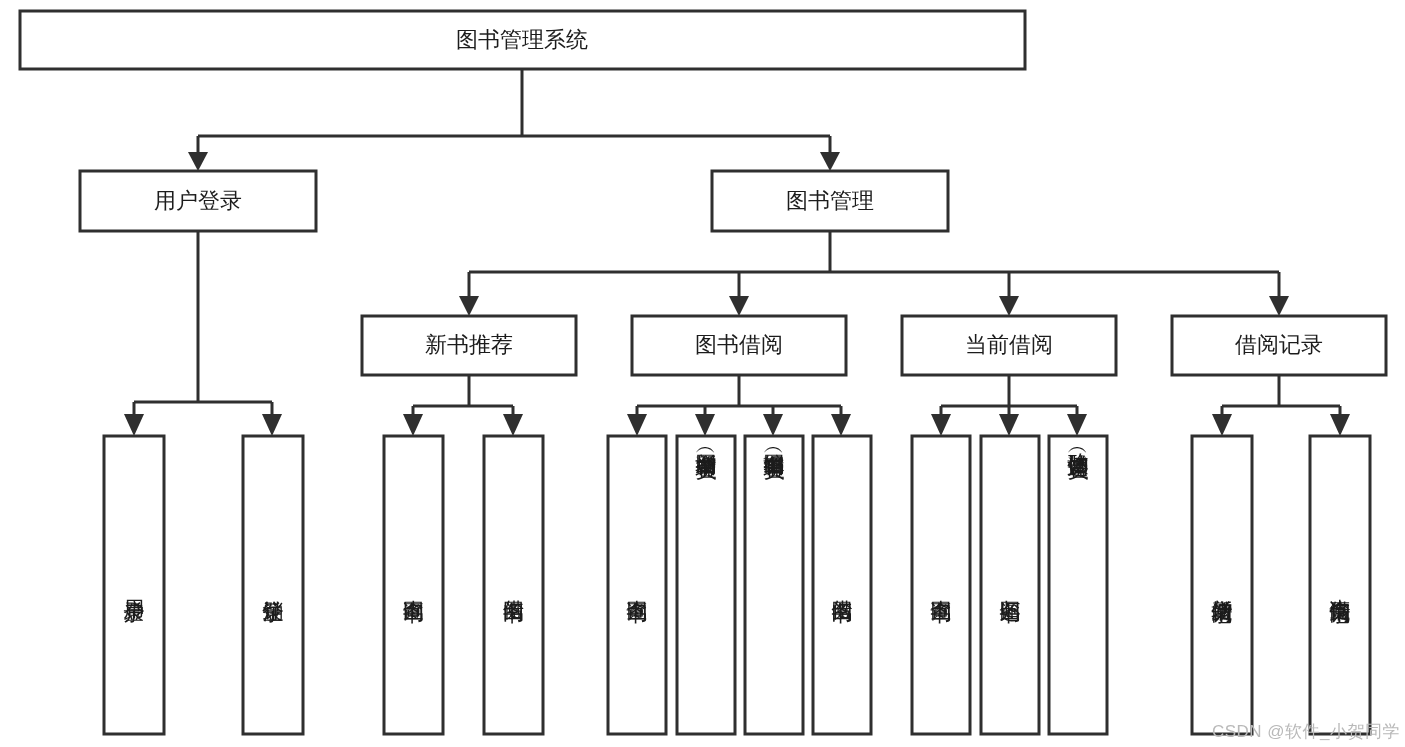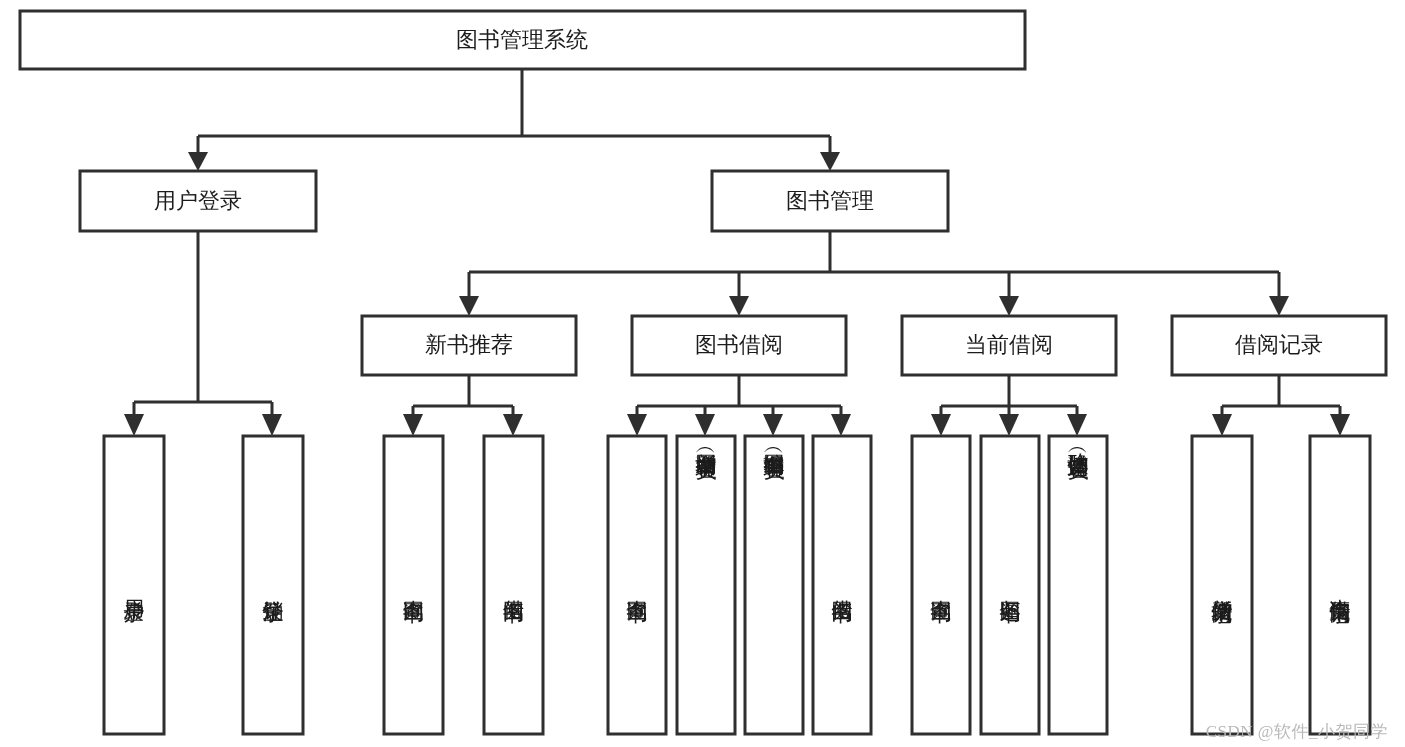--- a/index.html
+++ b/index.html
@@ -21,22 +21,22 @@
     position:absolute;display:flex;align-items:center;justify-content:center;
     pointer-events:none;
   }
   .leaf-label{
     writing-mode:vertical-rl;text-orientation:upright;
     font-family:"DejaVu Sans","Liberation Sans",sans-serif;
     font-size:21px;line-height:1.05;color:#1c1c1c;letter-spacing:1px;
     white-space:nowrap;text-align:center;
   }
   .watermark{
-    position:absolute;right:12px;bottom:4px;
-    font-family:Liberation Serif, serif;
+    position:absolute;right:0;bottom:4px;
+    font-family:Liberation Sans, sans-serif;
     font-size:17px;color:#b9b9b9;letter-spacing:.5px;white-space:nowrap;
   }
 </style>
 </head>
 <body>
 
 <div id="diagram-root">
 
   <svg id="flow" viewBox="0 0 1405 747">
     <defs>

